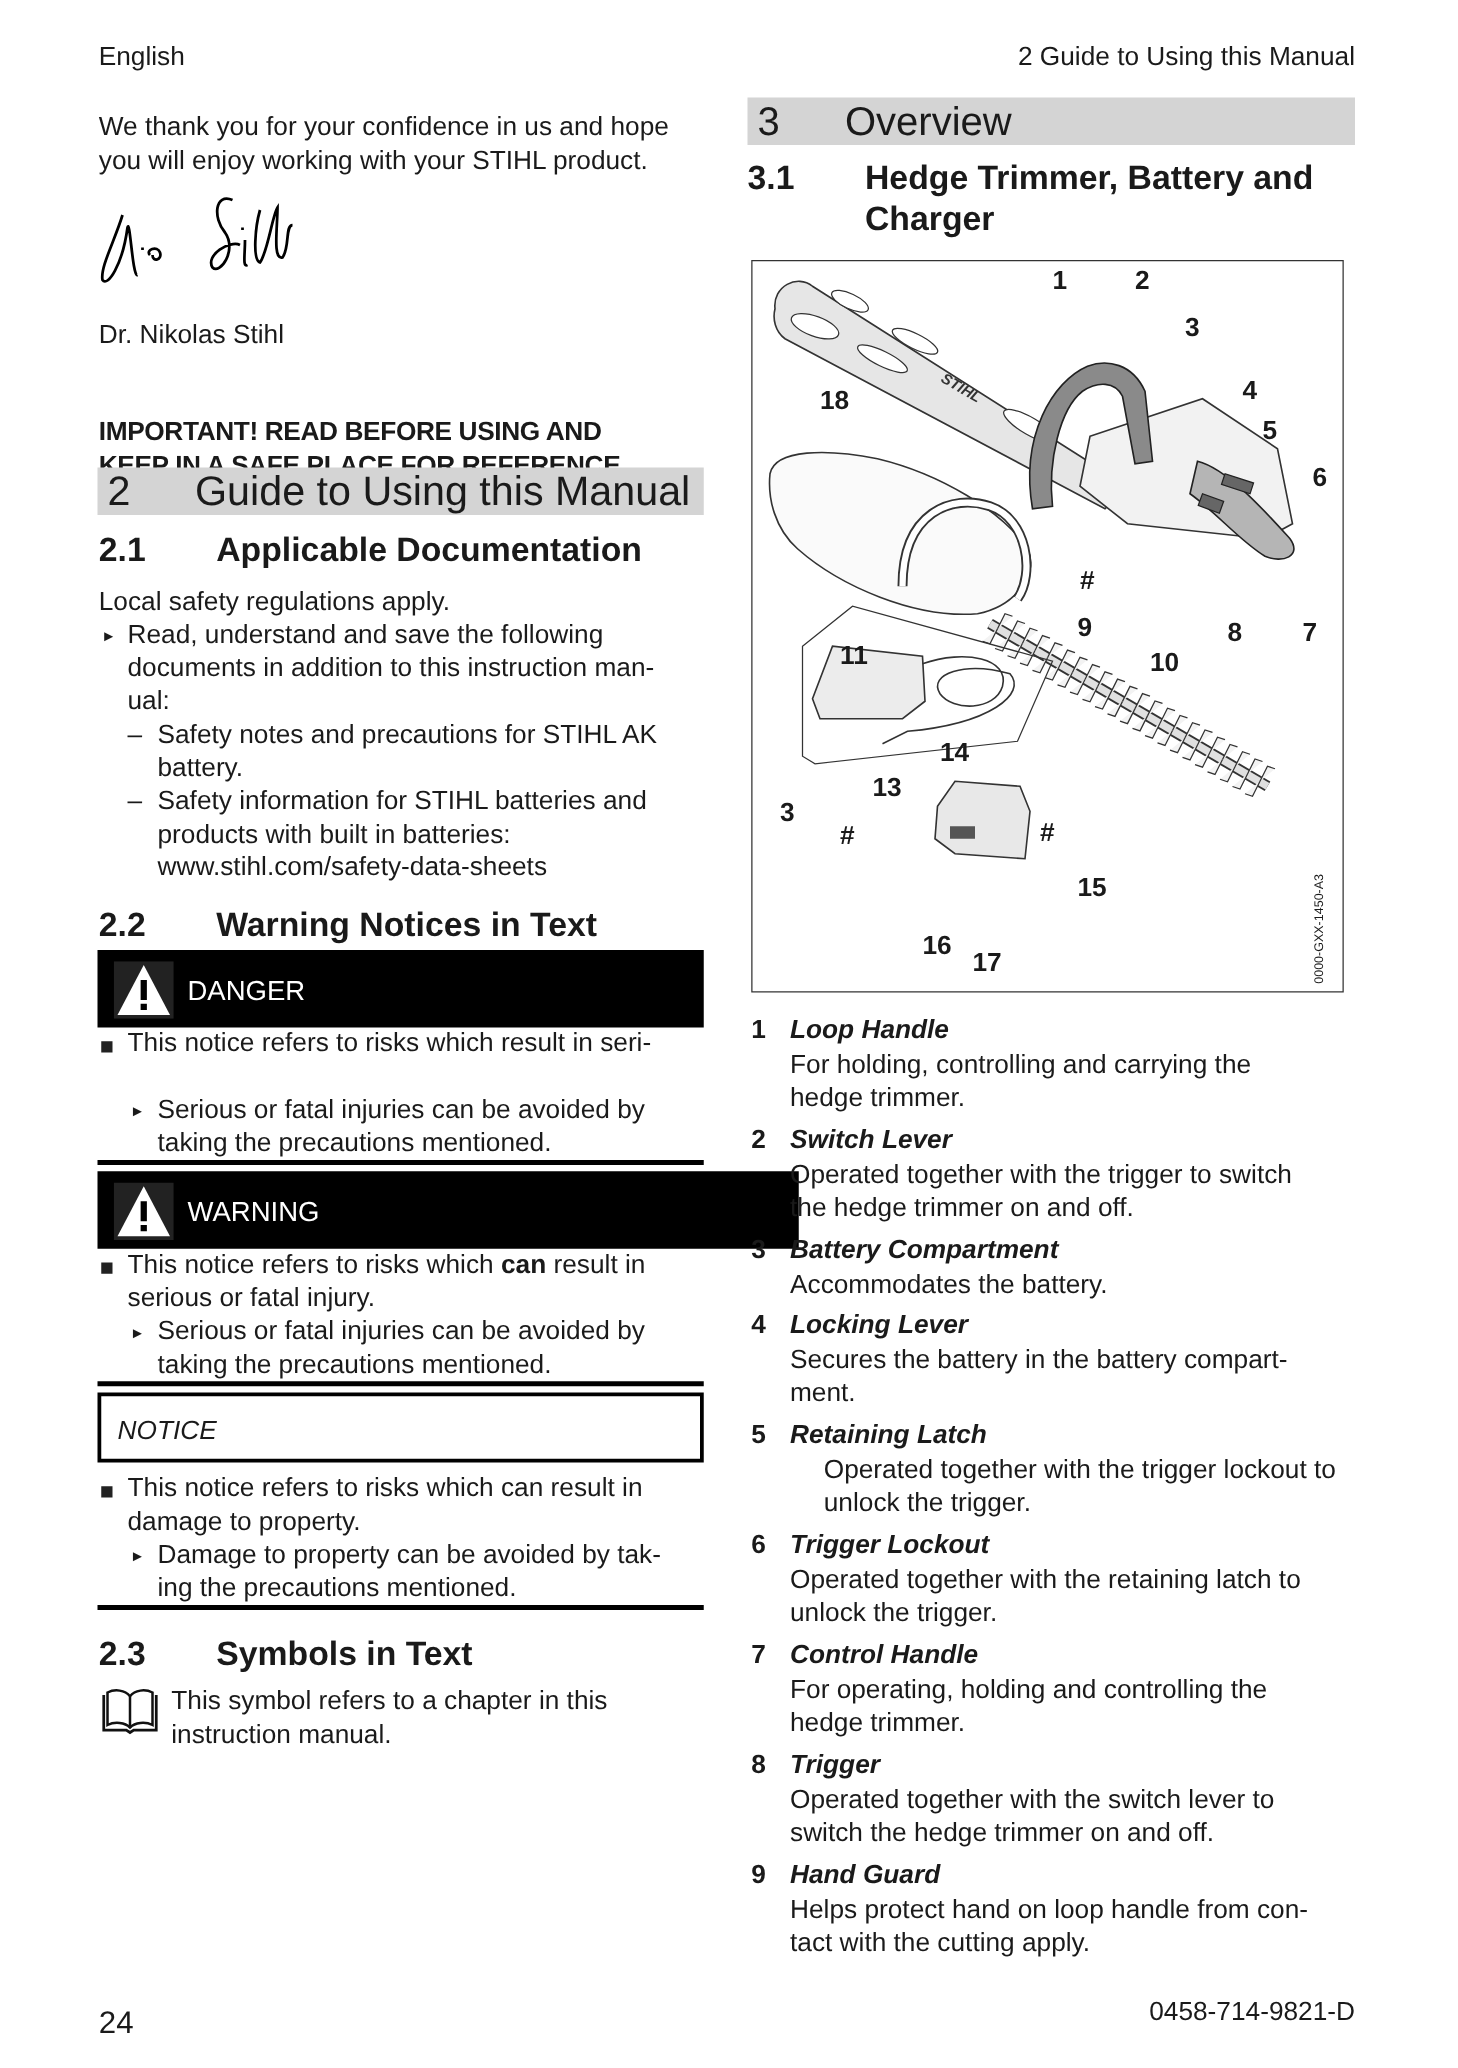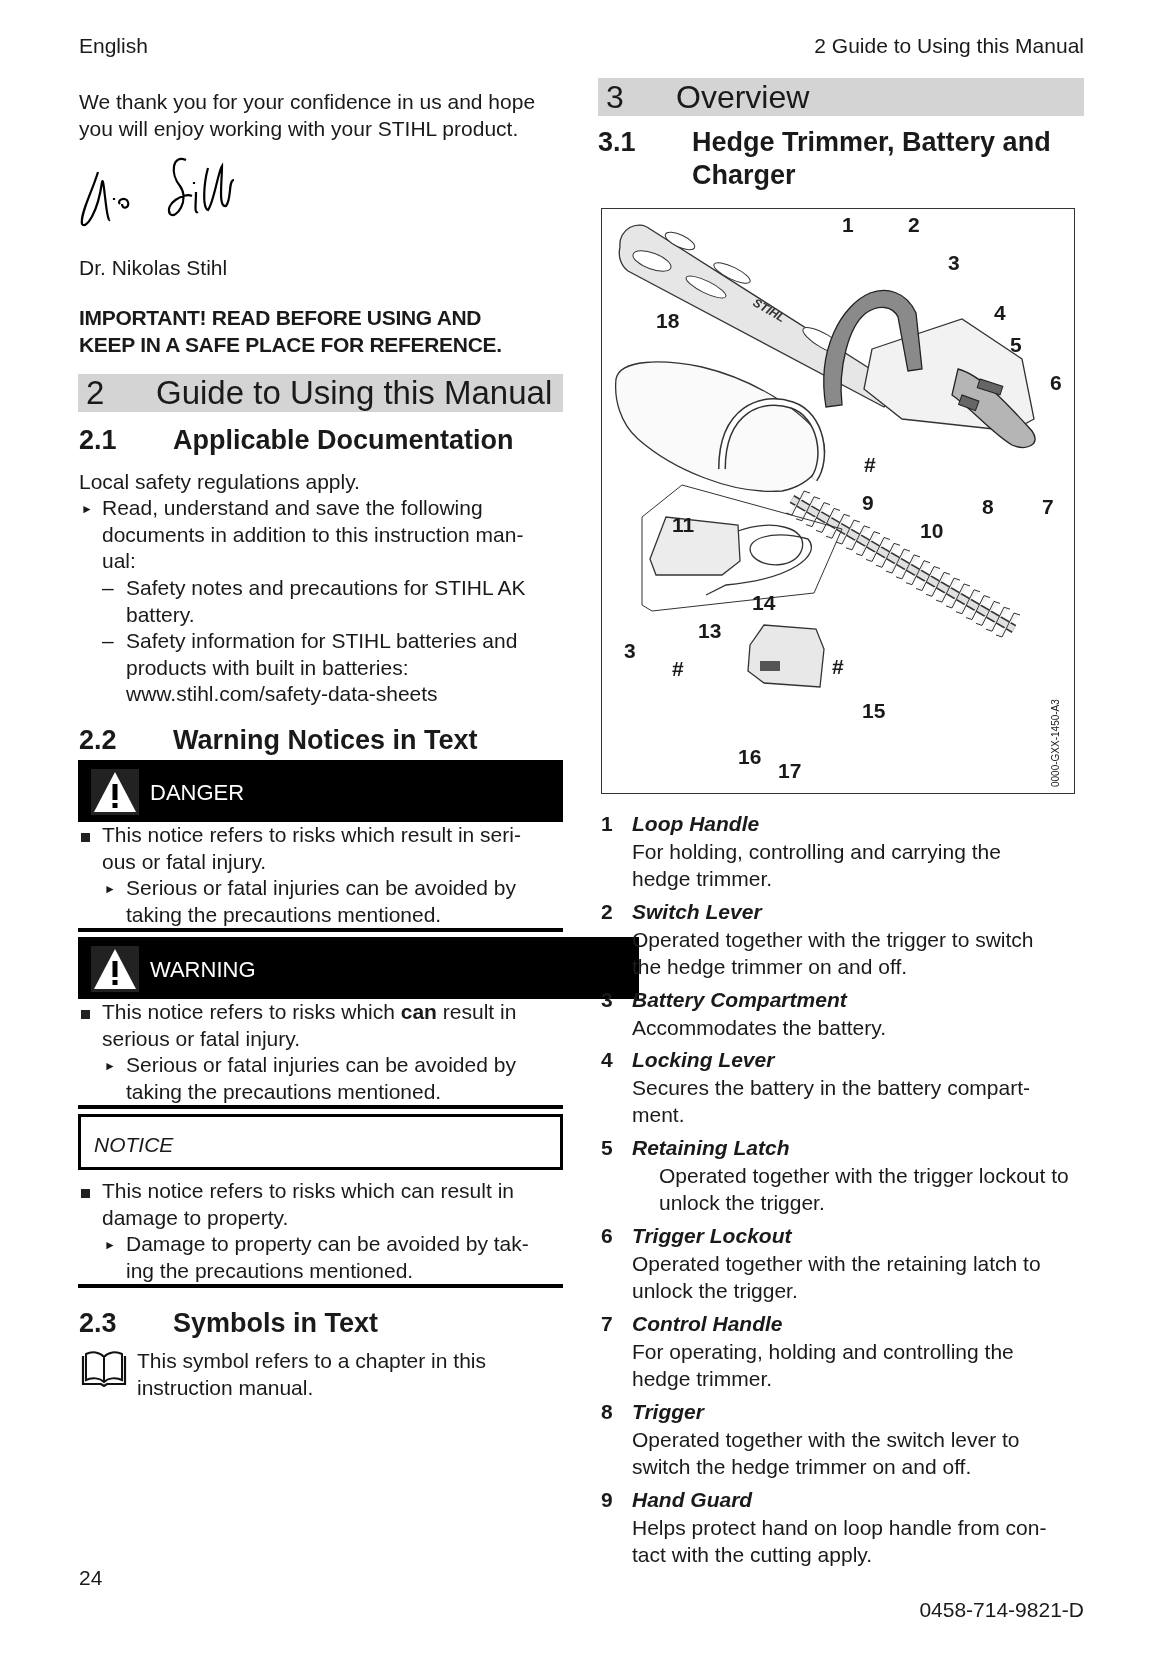--- a/index.html
+++ b/index.html
@@ -1,21 +1,21 @@
 <!DOCTYPE html>
 <html><head>
 <meta charset="utf-8">
 <style>
   html, body { margin: 0; padding: 0; background: #fff; }
   body { width: 1166px; height: 1654px; position: relative; overflow: hidden;
          font-family: "Liberation Sans", sans-serif; color: #1a1a1a; }
   .abs { position: absolute; }
   .running-head { font-size: 21px; top: 34px; }
   .body-text { font-size: 21px; line-height: 26.5px; }
-  .bold { font-weight: bold; }
+  .bold { font-weight: bold; margin-top: 28px; }
   .h1 { background: #d4d4d4; font-size: 33px; height: 38px; line-height: 38px; }
   .h1 .num { position: absolute; left: 8px; }
   .h1 .title { position: absolute; left: 78px; }
   .h2 { font-size: 27px; font-weight: bold; line-height: 33px; }
   .h2 .num { position: absolute; left: 0; }
   .h2 .title { position: absolute; left: 94px; }
   .bullet-arrow { position: absolute; font-size: 12px; }
   .black-box { background: #000; color: #fff; height: 62px; }
   .black-box .tri { position: absolute; left: 13px; top: 9px; width: 48px; height: 46px; }
   .black-box .label { position: absolute; left: 72px; top: 20px; font-size: 22px; }
@@ -90,21 +90,20 @@
     <rect x="0" y="0" width="48" height="46" fill="#222"></rect>
     <polygon points="24,3 45,43 3,43" fill="#fff"></polygon>
     <rect x="21.5" y="15" width="5" height="16" fill="#000"></rect>
     <rect x="21.5" y="34" width="5" height="5" fill="#000"></rect>
   </svg>
   <span class="label">DANGER</span>
 </div>
 <span class="square" style="left:81px; top:833px;"></span>
 <div class="abs body-text" style="left:102px; top:822px; width:470px;">
   <div>This notice refers to risks which result in seri-</div>
-  <div>ous or fatal injury.</div>
 </div>
 <span class="bullet-arrow" style="left:104px; top:882px;">►</span>
 <div class="abs body-text" style="left:126px; top:875px; width:450px;">
   <div>Serious or fatal injuries can be avoided by</div>
   <div>taking the precautions mentioned.</div>
 </div>
 <div class="abs rule" style="left:78px; top:928px; width:485px;"></div>
 
 <div class="abs black-box" style="left:78px; top:937px; width:561px;">
   <svg class="tri" viewBox="0 0 48 46">
@@ -324,14 +323,14 @@
       <div>switch the hedge trimmer on and off.</div>
     </div>
     <span class="legend-num" style="left: 601px; top: 1488px;">9</span>
     <span class="legend-title" style="left: 632px; top: 1488px;">Hand Guard</span>
     <div class="legend-desc" style="left: 632px; top: 1515px; width: 460px;">
       <div>Helps protect hand on loop handle from con-</div>
       <div>tact with the cutting apply.</div>
     </div>
   </div>
 
-<div class="abs" style="left:79px; top:1566px; font-size:21px;">24</div>
+<div class="abs" style="left:79px; top:1604px; font-size:25px;">24</div>
 <div class="abs" style="right:82px; top:1598px; font-size:21px;">0458-714-9821-D</div>
 
 </body></html>

